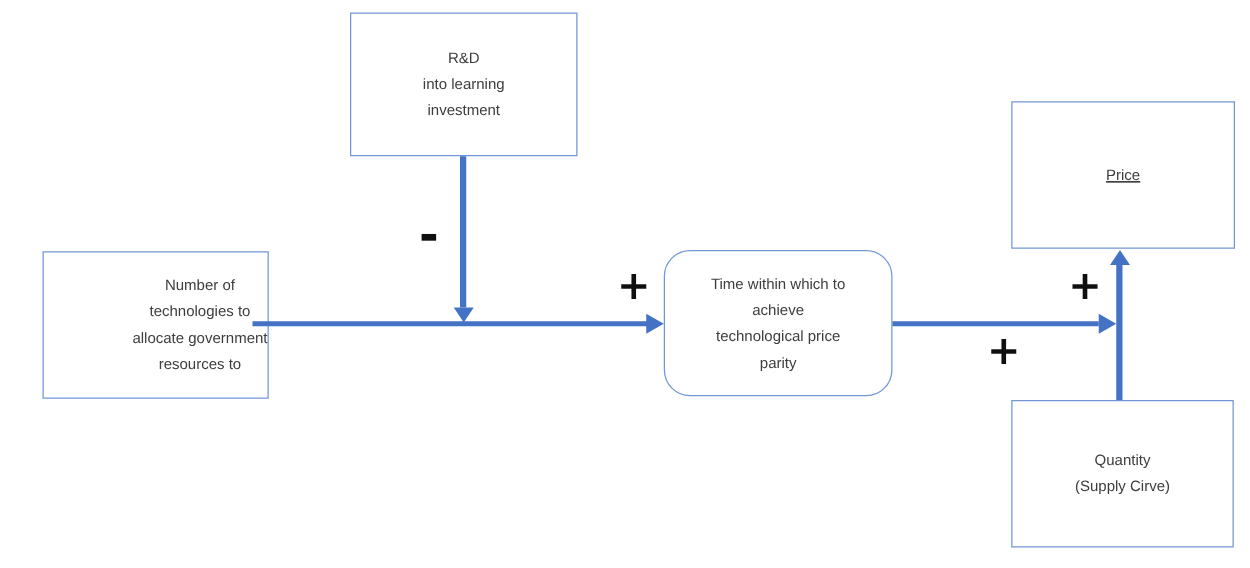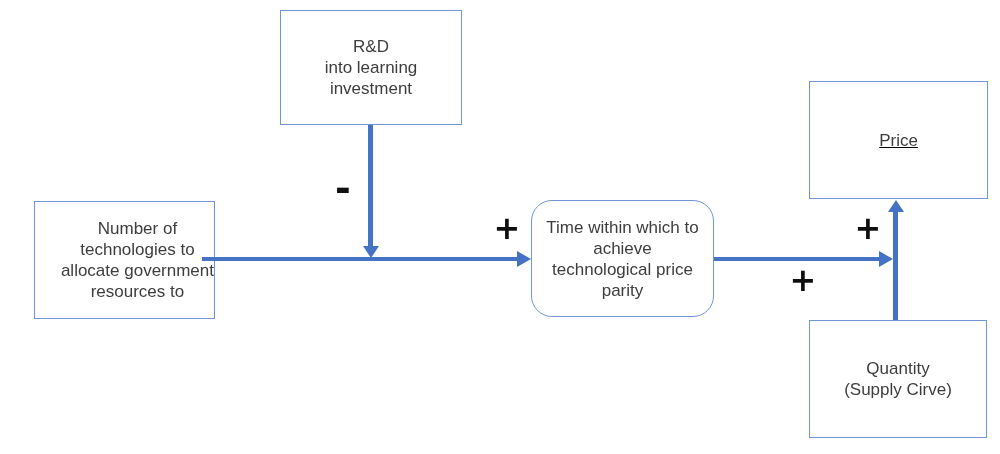--- a/index.html
+++ b/index.html
@@ -20,21 +20,21 @@
     background: #ffffff;
     border: 1.5px solid var(--box-border, #7096d8);
     display: flex;
     align-items: center;
     justify-content: center;
     box-sizing: border-box;
   }
   .box-label {
     white-space: pre-line;
     text-align: center;
-    font-size: 17px;
+    font-size: 12px;
     line-height: 21px;
     color: #3d3d3d;
   }
   .line {
     position: absolute;
     background: var(--arrow, #4472c4);
   }
   .tri {
     position: absolute;
     width: 0;

